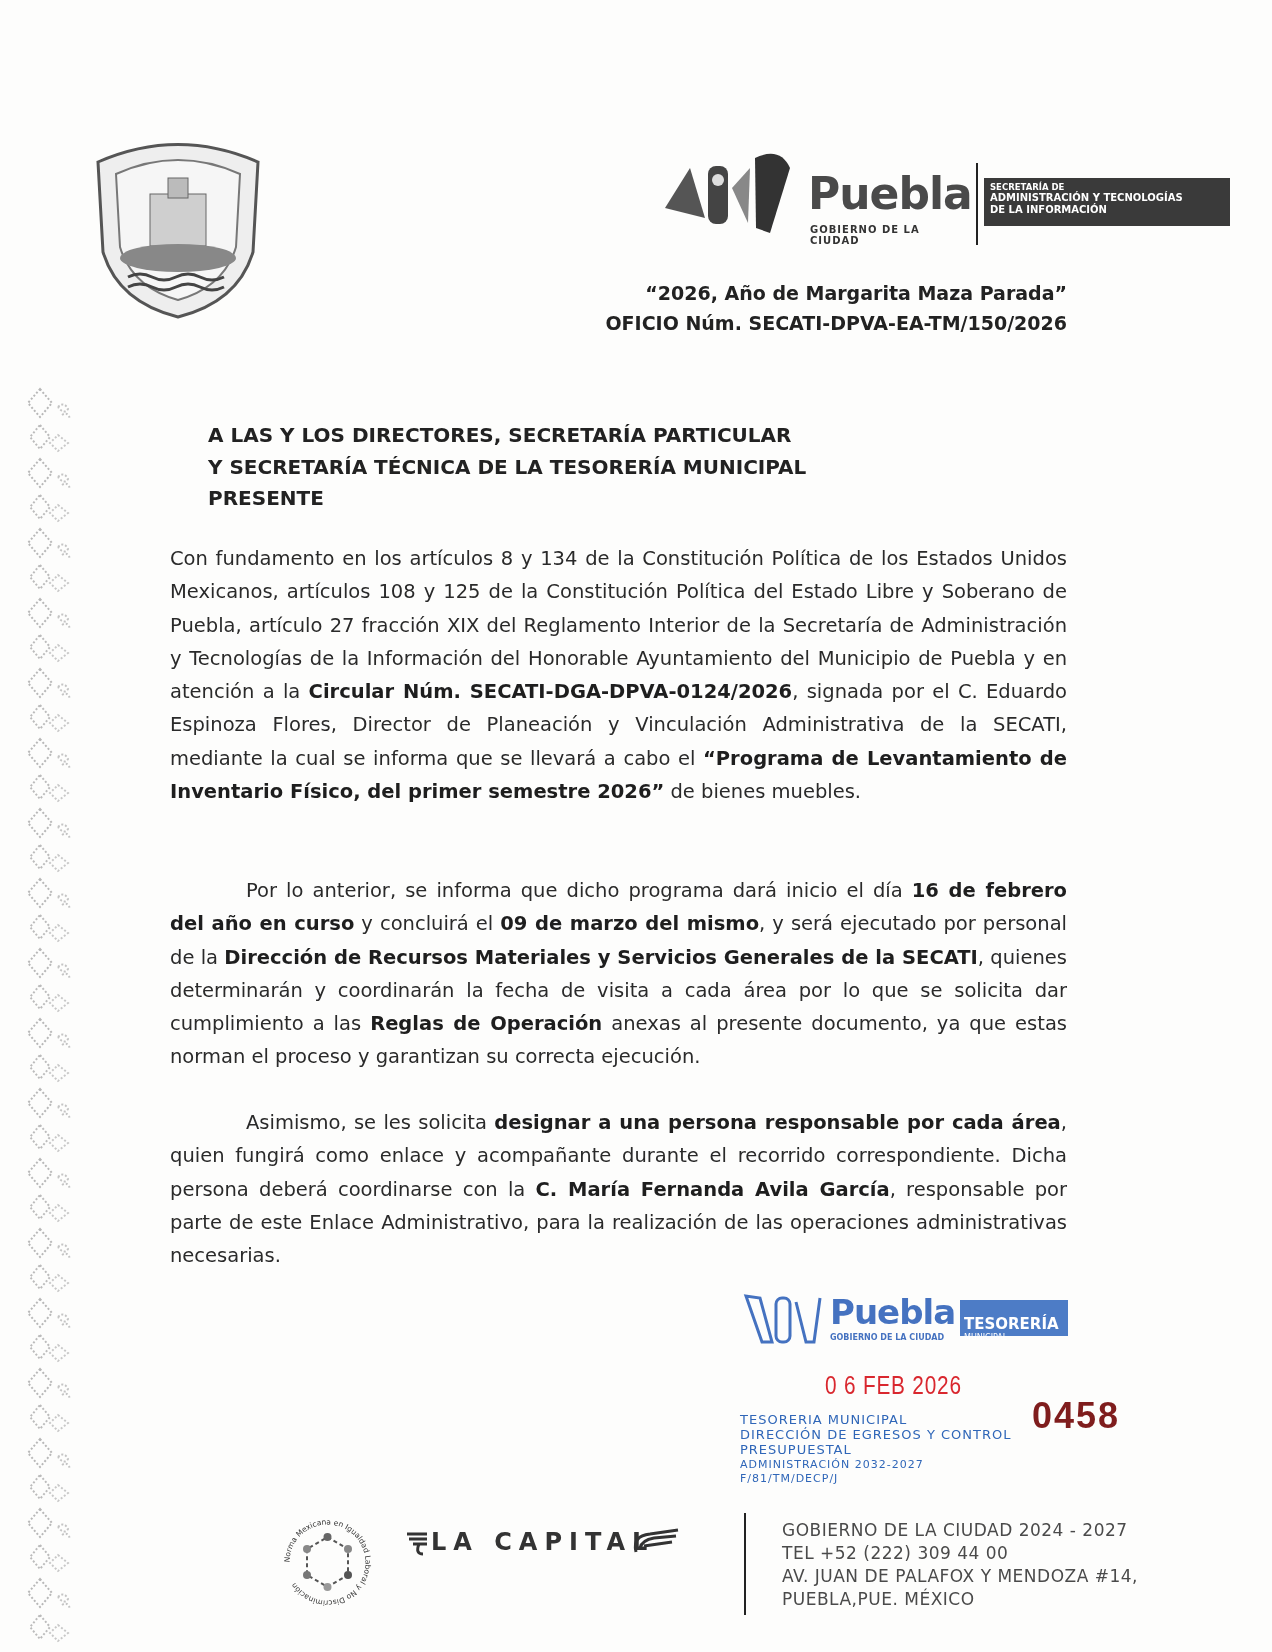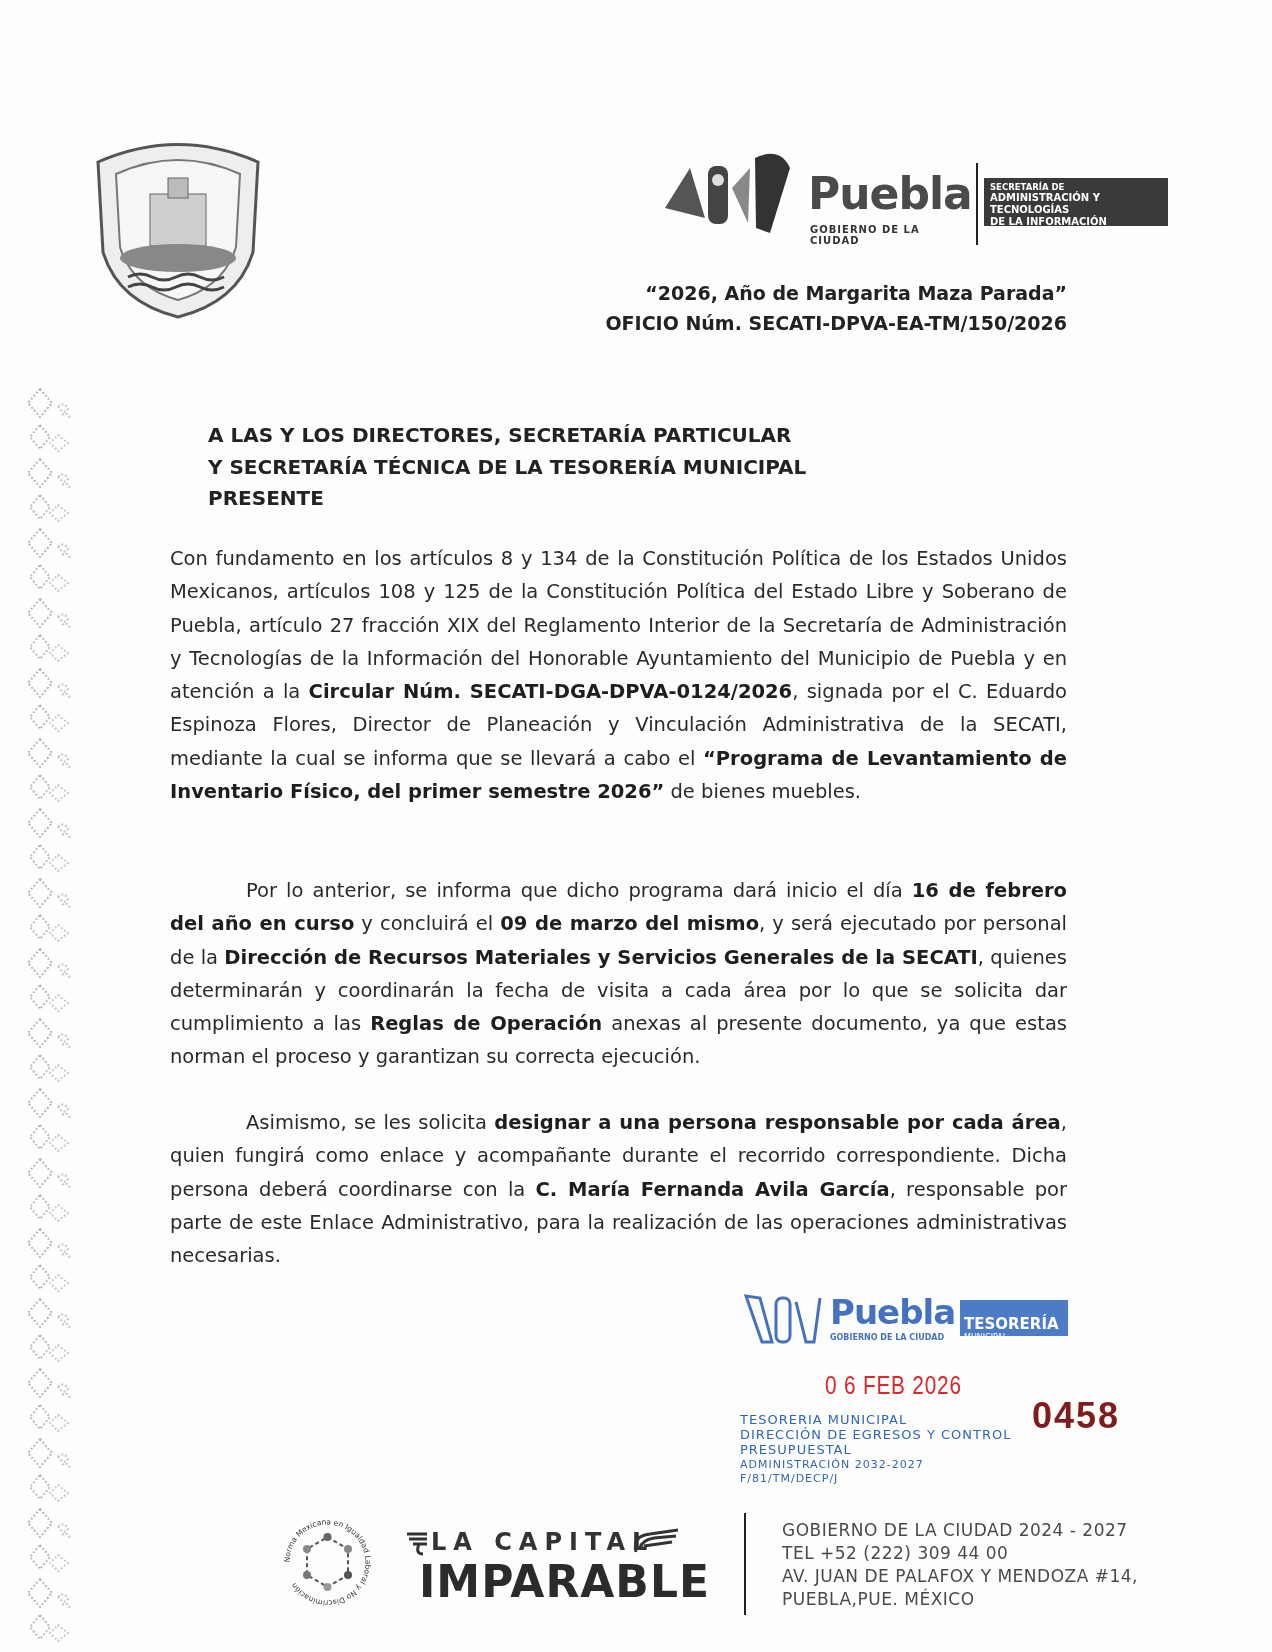--- a/index.html
+++ b/index.html
@@ -11,21 +11,21 @@
   .abs { position:absolute; }
   
   #ornament { left:18px; top:385px; width:60px; height:1260px; }
   
   #shield { left:88px; top:132px; width:180px; height:190px; }
   
   #puebla-logo { left:660px; top:148px; width:300px; height:90px; }
   .logo-word { position:absolute; left:148px; top:20px; font-size:44px; font-weight:bold; color:#4a4a4a; letter-spacing:-1px; }
   .logo-sub { position:absolute; left:150px; top:76px; font-size:10px; font-weight:bold; letter-spacing:1px; color:#333; }
   #header-divider { left:976px; top:163px; width:2px; height:82px; background:#222; }
-  #secati-box { left:984px; top:178px; width:184px; height:48px; background:#3a3a3a; color:#fff; padding:4px 6px; box-sizing:border-box; }
+  #secati-box { left:984px; top:178px; width:246px; height:48px; background:#3a3a3a; color:#fff; padding:4px 6px; box-sizing:border-box; }
   #secati-box .l1 { font-size:8.5px; font-weight:bold; line-height:10px; display:block; }
   #secati-box .l2 { font-size:10px; font-weight:bold; line-height:12px; display:block; }
   
   .hdr-line { right:205px; font-weight:bold; font-size:19px; color:#222; text-align:right; white-space:nowrap; }
   #motto { top:282px; }
   #oficio { top:312px; }
   
   .recipient { left:172px; font-weight:bold; font-size:20px; color:#222; white-space:nowrap;margin-left:36px; }
   
   .para { left:170px; width:897px; font-size:19.5px; line-height:33.3px; text-align:justify; color:#2a2a2a; }
@@ -148,20 +148,19 @@
 </svg>
 
 <div id="capital-logo" class="abs">
   <svg class="abs" style="left:0;top:2px;width:24px;height:26px" viewBox="0 0 24 26">
     <path d="M2 4 L22 4 M4 9 L22 9 M8 14 L22 14 M14 14 Q10 24 18 24" stroke="#333" stroke-width="3" fill="none"></path>
   </svg>
   <span class="top">LA CAPITAL</span>
   <svg class="abs" style="left:225px;top:0;width:50px;height:28px" viewBox="0 0 50 28">
     <path d="M6 24 Q2 8 20 6 L48 2 M10 20 Q12 12 24 10 L46 8 M14 18 L42 14" stroke="#333" stroke-width="3" fill="none"></path>
   </svg>
-  <span class="bot">IMPARABLE</span>
 </div>
 
 <div id="footer-divider" class="abs"></div>
 <div class="abs footer-line" style="top:1520px">GOBIERNO DE LA CIUDAD 2024 - 2027</div>
 <div class="abs footer-line" style="top:1543px">TEL +52 (222) 309 44 00</div>
 <div class="abs footer-line" style="top:1566px">AV. JUAN DE PALAFOX Y MENDOZA #14,</div>
 <div class="abs footer-line" style="top:1589px">PUEBLA,PUE. MÉXICO</div>
 
 </body></html>

